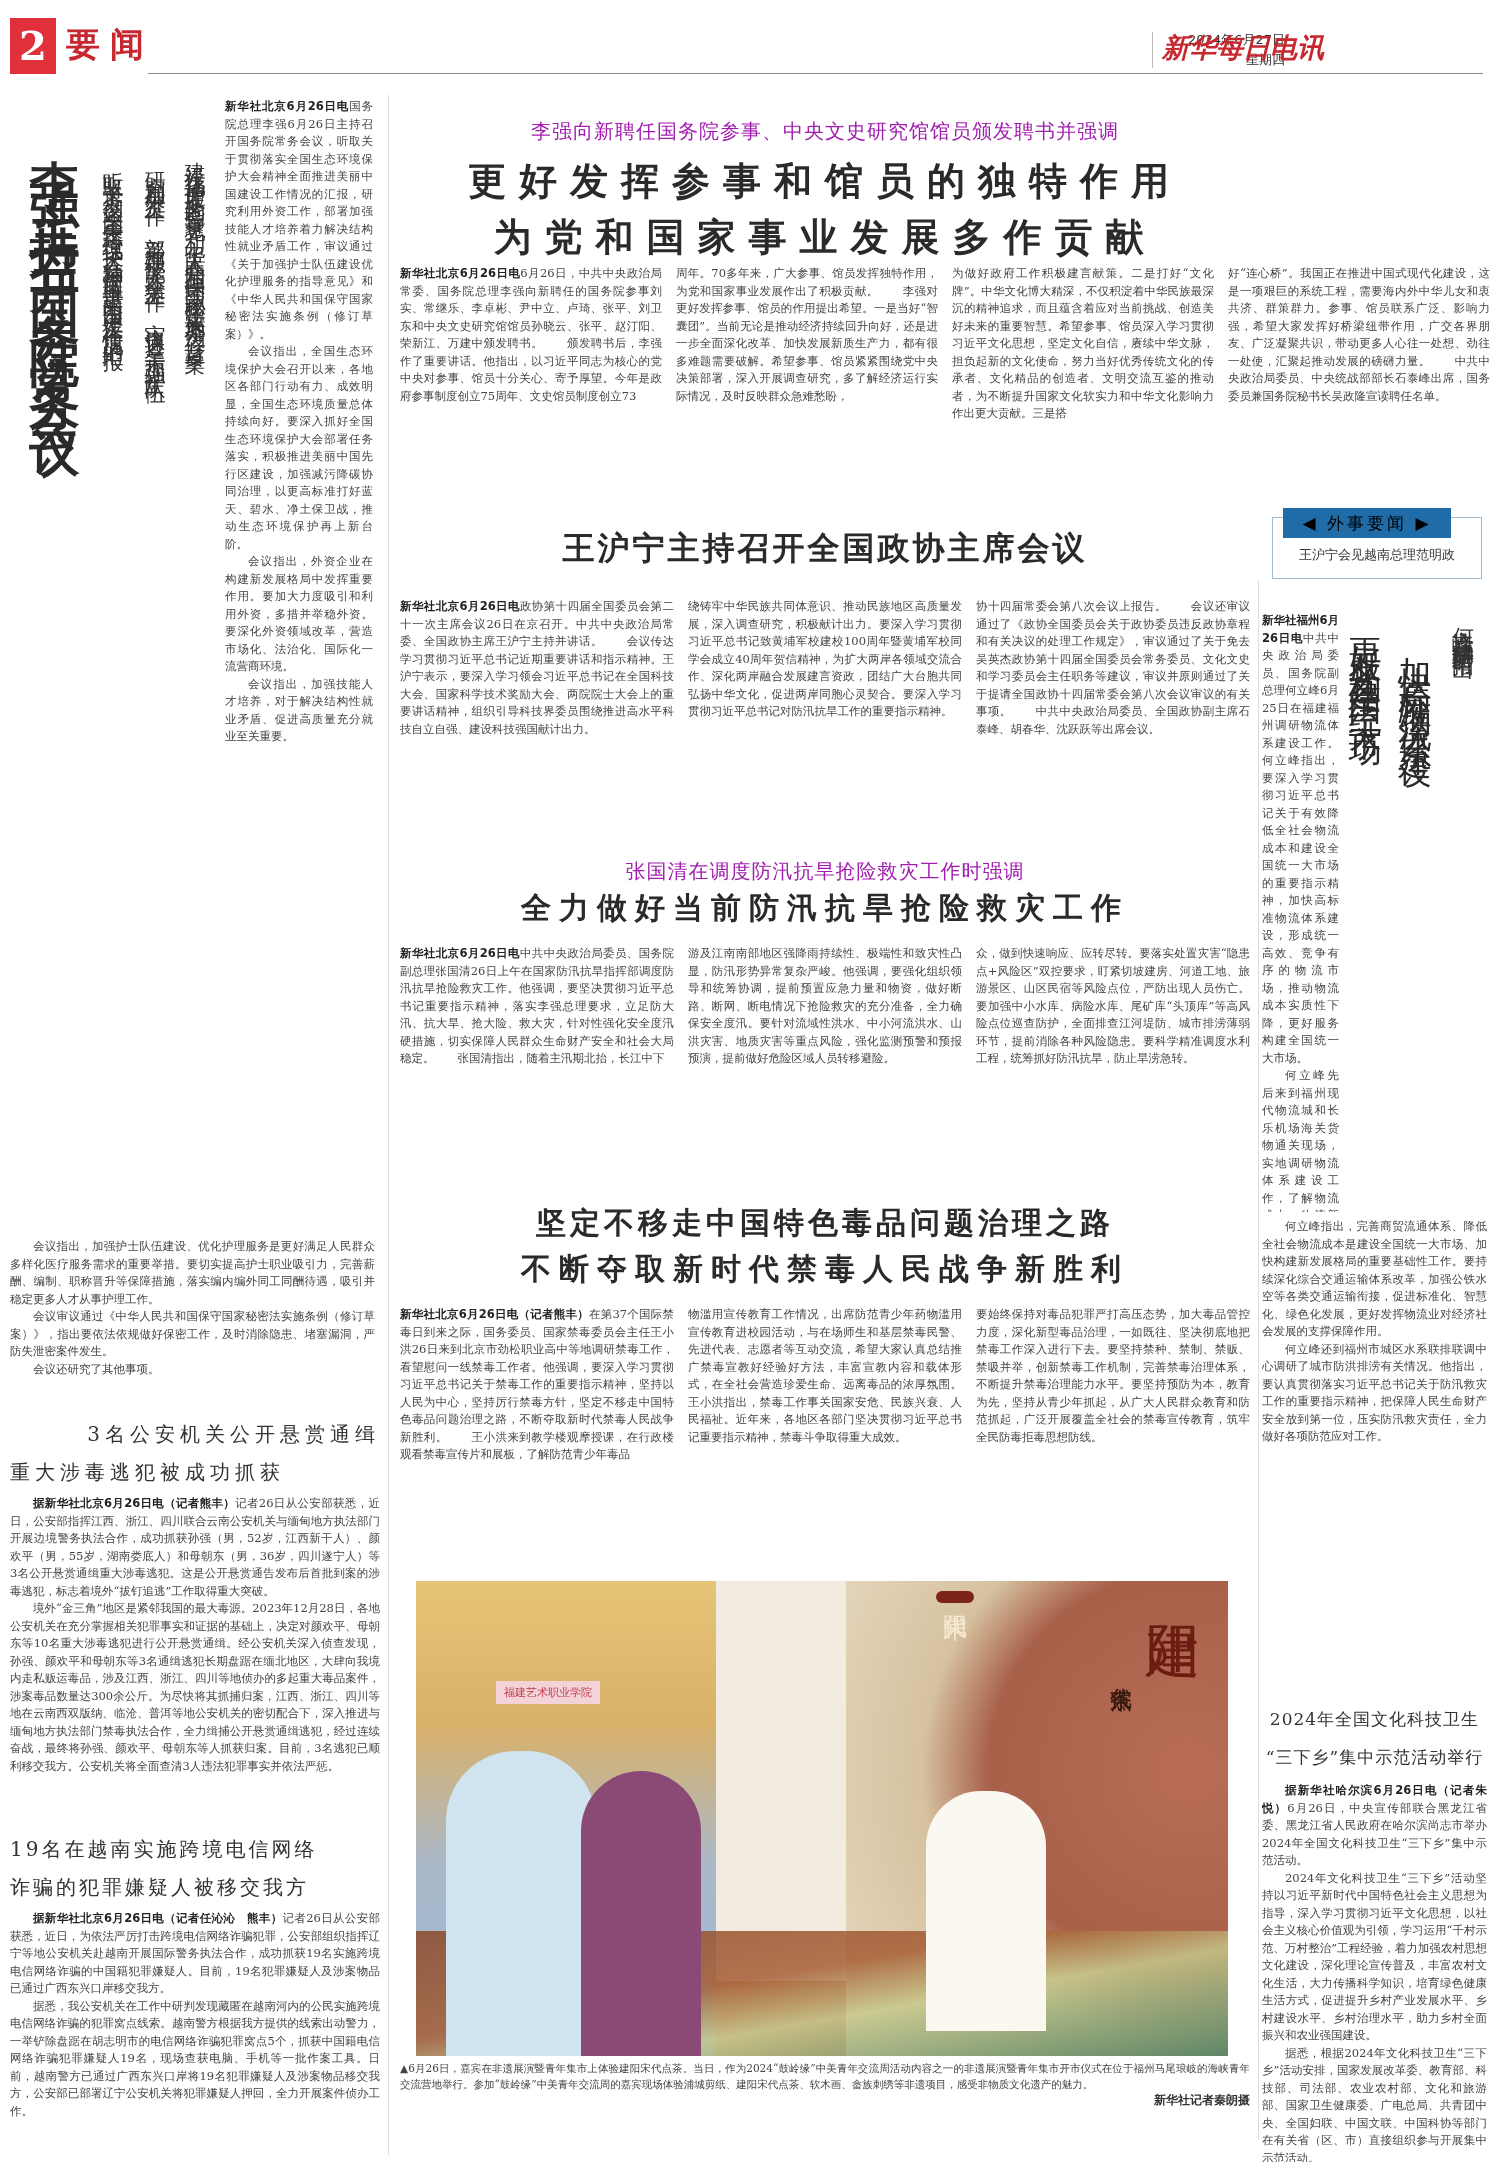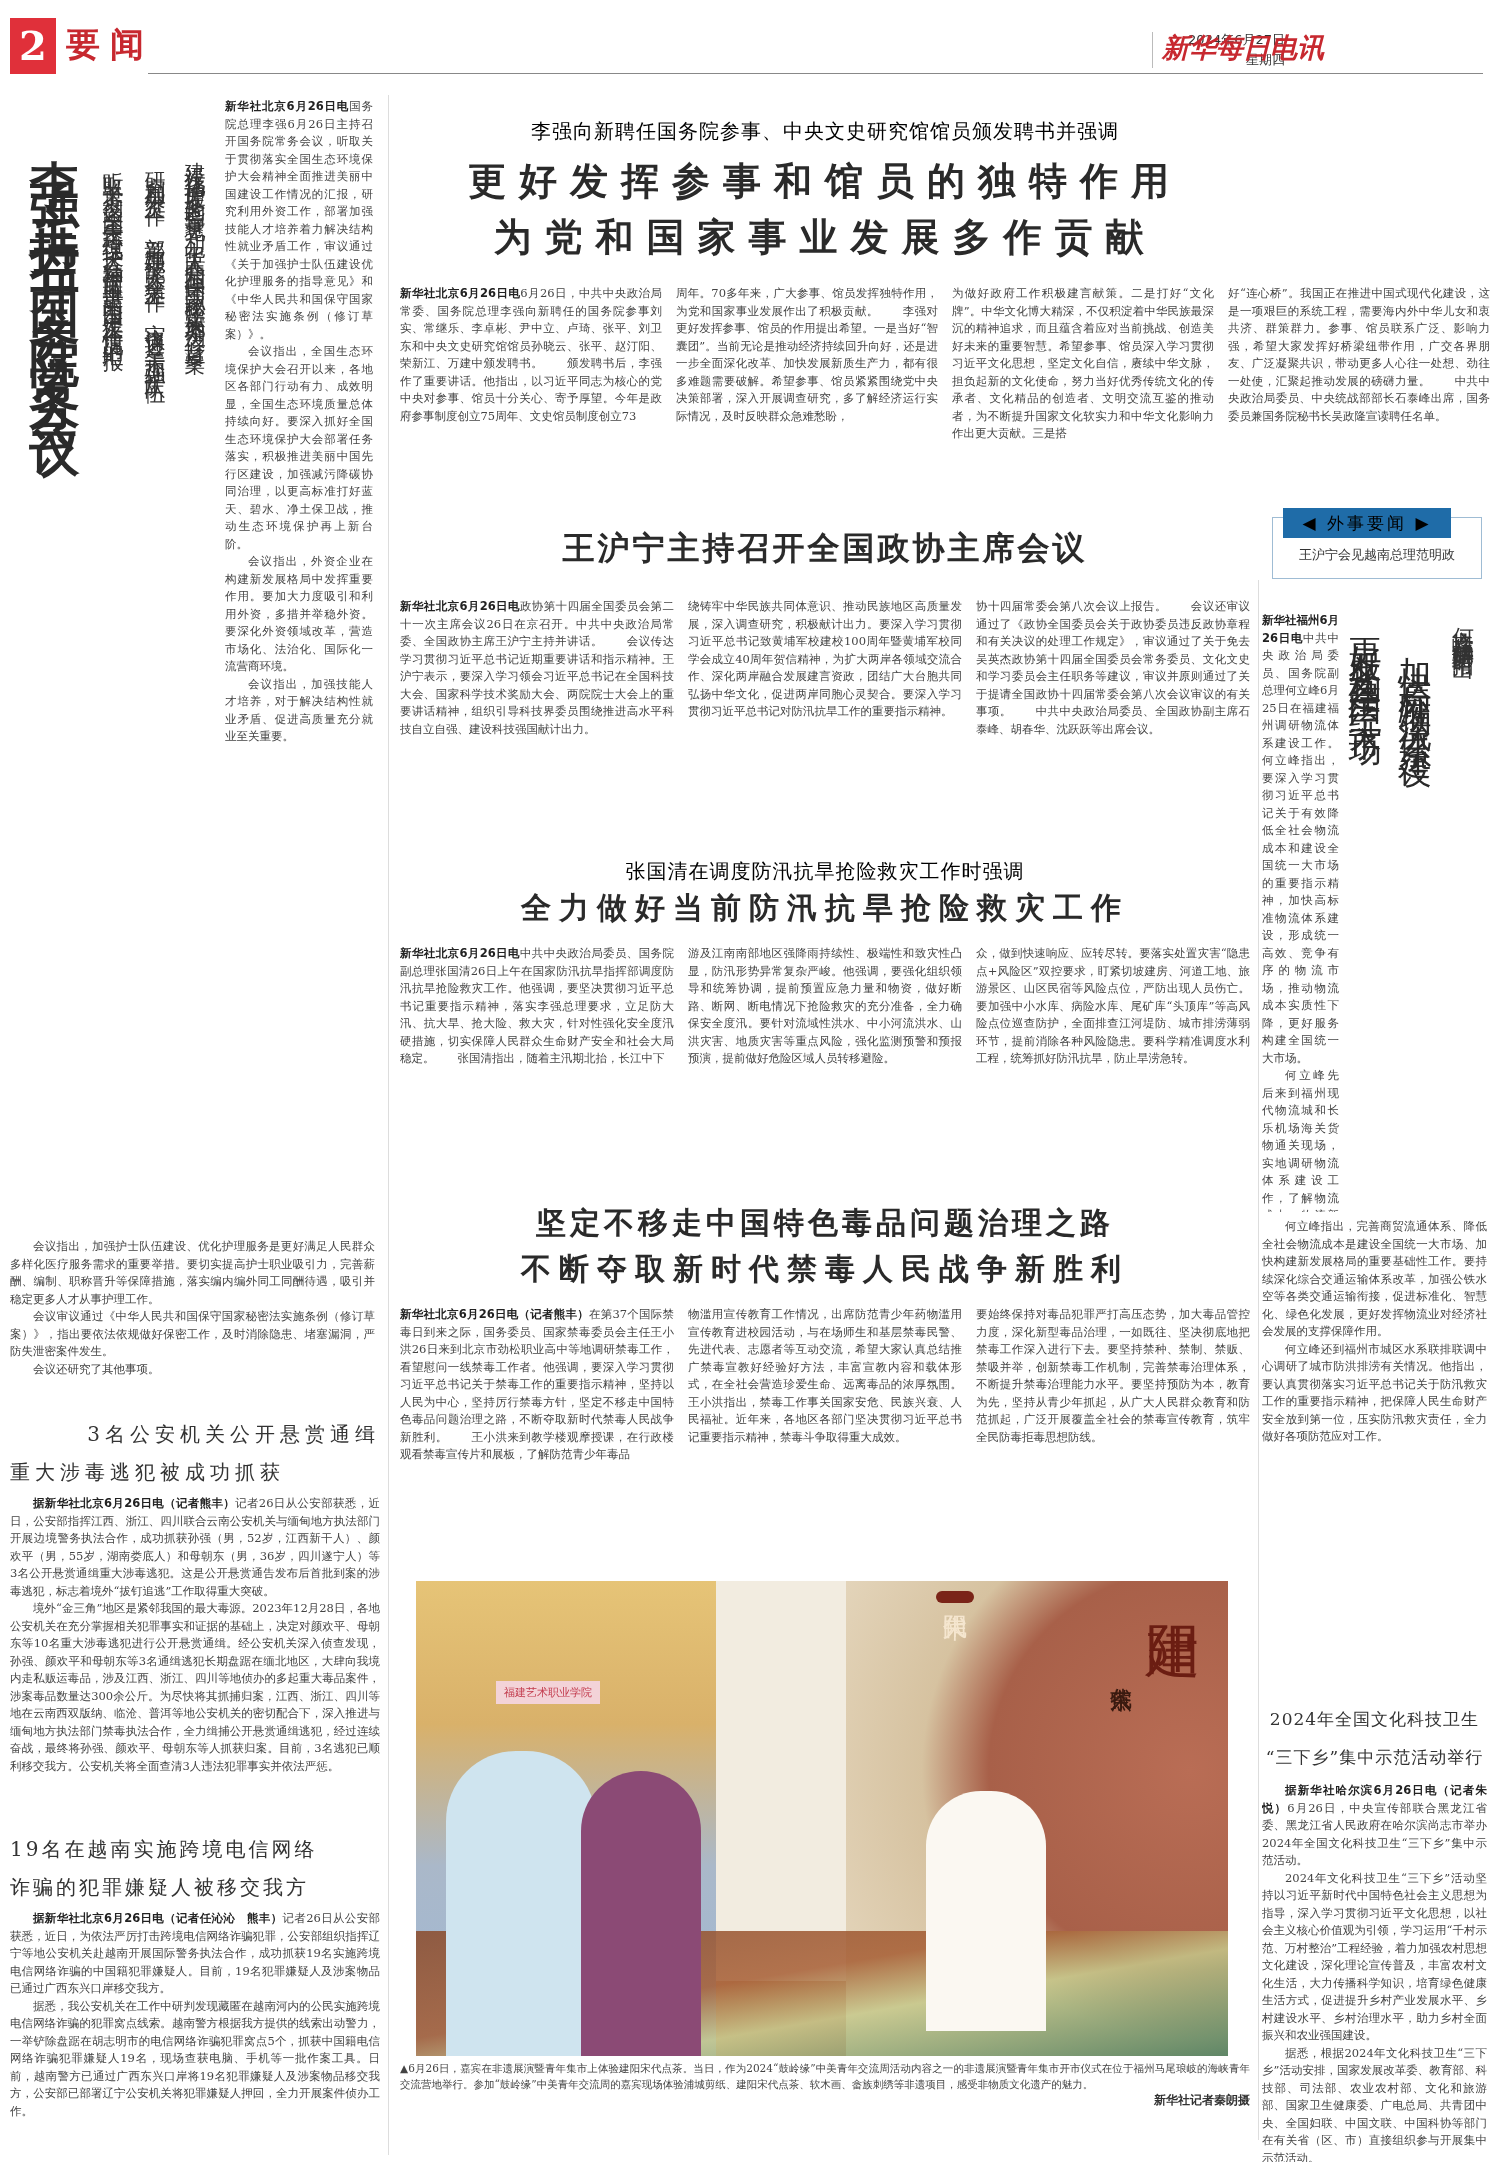--- a/index.html
+++ b/index.html
@@ -7,21 +7,21 @@
 .abs{position:absolute}
 .mast-num{left:10px;top:18px;width:46px;height:56px;background:#e0303a;color:#fff;font-family:"DejaVu Serif",serif;font-weight:bold;font-size:40px;text-align:center;line-height:56px}
 .mast-title{left:66px;top:22px;font-family:"DejaVu Serif",serif;font-size:34px;color:#c7282f;letter-spacing:10px;font-weight:bold}
 .mast-rule{left:148px;top:73px;width:1335px;height:1px;background:#888}
 .mast-date{right:215px;top:30px;text-align:right;font-size:13px;color:#333;line-height:20px}
 .mast-sep{left:1152px;top:32px;width:1px;height:36px;background:#bbb}
 .mast-logo{left:1162px;top:30px;font-family:"DejaVu Serif",serif;font-size:27px;color:#c7282f;font-weight:bold;font-style:italic}
 .body-text{font-size:11.5px;line-height:17.5px;color:#444;text-align:justify;font-family:"DejaVu Serif",serif}
 .body-text b{font-family:"DejaVu Sans",sans-serif;color:#222}
 .vert{writing-mode:vertical-rl;font-family:"DejaVu Sans",sans-serif;color:#333}
-.deck{font-size:20px;color:#000000;text-align:center;letter-spacing:1px}
+.deck{font-size:20px;color:#a21caf;text-align:center;letter-spacing:1px}
 .headline{font-family:"DejaVu Serif",serif;font-weight:bold;font-size:38px;letter-spacing:13px;text-align:center;color:#2a2a2a;line-height:56px}
 .sub-hl{font-family:"DejaVu Serif",serif;font-size:20px;letter-spacing:5px;color:#333;line-height:38px}
 .cols{display:flex;gap:14px}
 .cols>div{flex:1}
 .photo{background:linear-gradient(135deg,#d7b583 0%,#e8c66c 18%,#7e8fa8 32%,#4f6fa6 40%,#f0e6d0 48%,#c99a76 58%,#b56950 70%,#9c5943 100%);overflow:hidden}
 .box-news{border:1px solid #9fbcd4}
 .box-tab{background:#1f6ca8;color:#000000;text-align:center;font-size:17px;letter-spacing:3px;line-height:30px}
 </style>
 </head>
 <body>
@@ -70,21 +70,21 @@
   <div class="body-text" style="height:265px;overflow:hidden;margin-top:4px">
     <p style="text-indent:2em"><b>据新华社北京6月26日电（记者任沁沁　熊丰）</b><span>记者26日从公安部获悉，近日，为依法严厉打击跨境电信网络诈骗犯罪，公安部组织指挥辽宁等地公安机关赴越南开展国际警务执法合作，成功抓获19名实施跨境电信网络诈骗的中国籍犯罪嫌疑人。目前，19名犯罪嫌疑人及涉案物品已通过广西东兴口岸移交我方。</span></p>
     <p style="text-indent:2em">据悉，我公安机关在工作中研判发现藏匿在越南河内的公民实施跨境电信网络诈骗的犯罪窝点线索。越南警方根据我方提供的线索出动警力，一举铲除盘踞在胡志明市的电信网络诈骗犯罪窝点5个，抓获中国籍电信网络诈骗犯罪嫌疑人19名，现场查获电脑、手机等一批作案工具。日前，越南警方已通过广西东兴口岸将19名犯罪嫌疑人及涉案物品移交我方，公安部已部署辽宁公安机关将犯罪嫌疑人押回，全力开展案件侦办工作。</p>
   </div>
 </div>
 
 <div class="abs" style="left:400px;top:118px;width:1090px">
   <div class="deck" style="width:850px">李强向新聘任国务院参事、中央文史研究馆馆员颁发聘书并强调</div>
   <div class="headline" style="width:850px;margin-top:8px">更好发挥参事和馆员的独特作用</div>
   <div class="headline" style="width:850px">为党和国家事业发展多作贡献</div>
-  <div class="cols body-text" style="margin-top:20px;height:175px;overflow:hidden">
+  <div class="cols body-text" style="height:175px;overflow:hidden">
     <div><b>新华社北京6月26日电</b><span>6月26日，中共中央政治局常委、国务院总理李强向新聘任的国务院参事刘实、常继乐、李卓彬、尹中立、卢琦、张平、刘卫东和中央文史研究馆馆员孙晓云、张平、赵汀阳、荣新江、万建中颁发聘书。　　颁发聘书后，李强作了重要讲话。他指出，以习近平同志为核心的党中央对参事、馆员十分关心、寄予厚望。今年是政府参事制度创立75周年、文史馆员制度创立73</span></div>
     <div>周年。70多年来，广大参事、馆员发挥独特作用，为党和国家事业发展作出了积极贡献。　　李强对更好发挥参事、馆员的作用提出希望。一是当好“智囊团”。当前无论是推动经济持续回升向好，还是进一步全面深化改革、加快发展新质生产力，都有很多难题需要破解。希望参事、馆员紧紧围绕党中央决策部署，深入开展调查研究，多了解经济运行实际情况，及时反映群众急难愁盼，</div>
     <div>为做好政府工作积极建言献策。二是打好“文化牌”。中华文化博大精深，不仅积淀着中华民族最深沉的精神追求，而且蕴含着应对当前挑战、创造美好未来的重要智慧。希望参事、馆员深入学习贯彻习近平文化思想，坚定文化自信，赓续中华文脉，担负起新的文化使命，努力当好优秀传统文化的传承者、文化精品的创造者、文明交流互鉴的推动者，为不断提升国家文化软实力和中华文化影响力作出更大贡献。三是搭</div>
     <div>好“连心桥”。我国正在推进中国式现代化建设，这是一项艰巨的系统工程，需要海内外中华儿女和衷共济、群策群力。参事、馆员联系广泛、影响力强，希望大家发挥好桥梁纽带作用，广交各界朋友、广泛凝聚共识，带动更多人心往一处想、劲往一处使，汇聚起推动发展的磅礴力量。　　中共中央政治局委员、中央统战部部长石泰峰出席，国务委员兼国务院秘书长吴政隆宣读聘任名单。</div>
   </div>
 </div>
 
 <div class="abs box-news" style="left:1272px;top:517px;width:210px;height:62px;background:#fff">
   <div class="box-tab" style="margin:-10px 30px 0 10px">◀ <span>外事要闻</span> ▶</div>
   <div style="font-size:13px;text-align:center;margin-top:8px;color:#333">王沪宁会见越南总理范明政</div>

